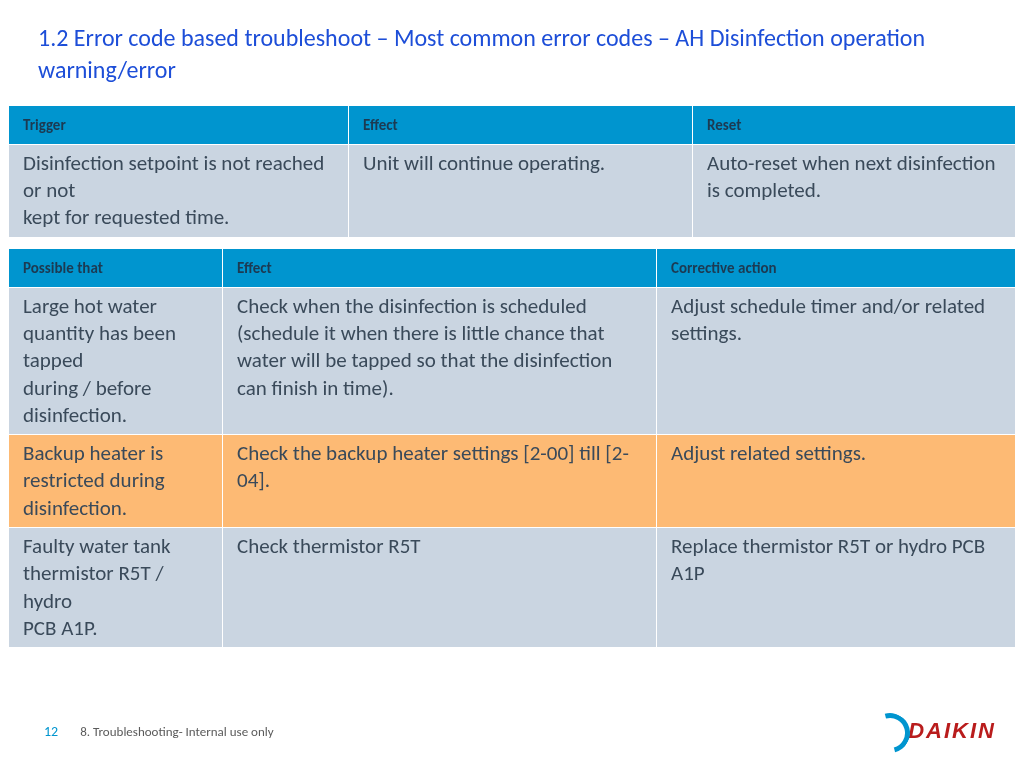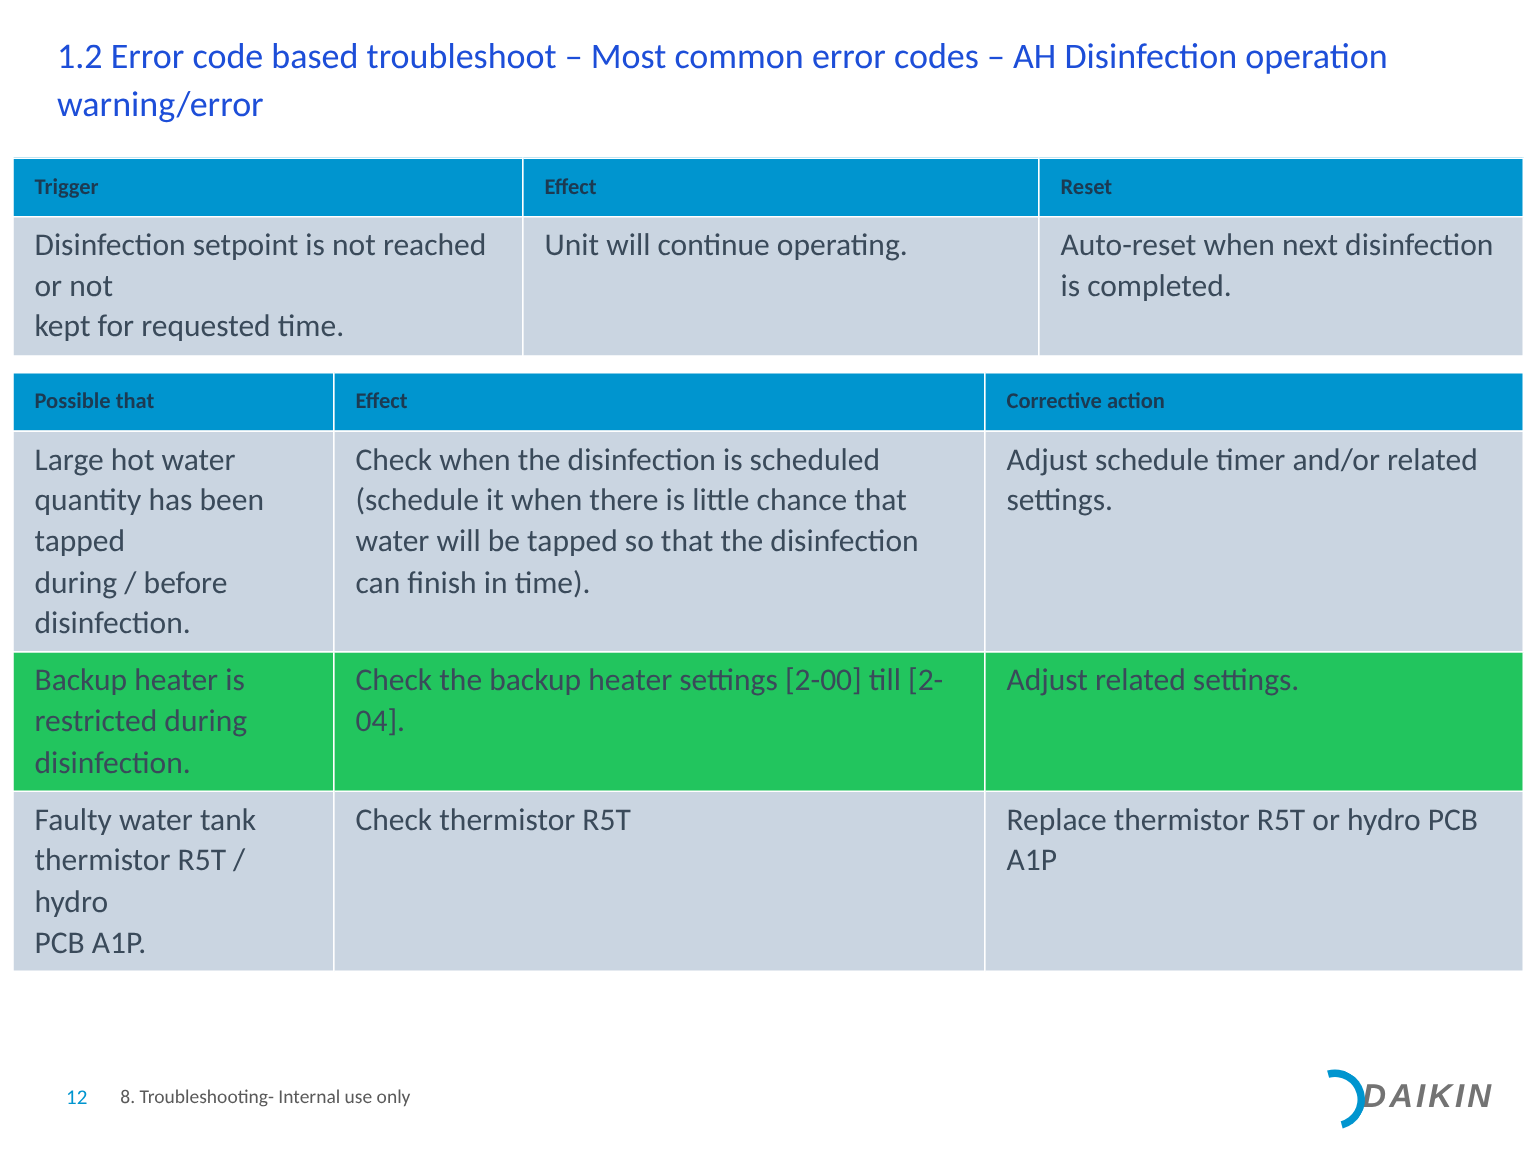--- a/index.html
+++ b/index.html
@@ -46,21 +46,21 @@
     border: 1px solid #ffffff;
     line-height: 1.3;
     white-space: pre-line;
   }
   .table1 th:nth-child(1), .table1 td:nth-child(1) { width: 340px; }
   .table1 th:nth-child(2), .table1 td:nth-child(2) { width: 344px; margin-left: 26px; }
   .table1 th:nth-child(3), .table1 td:nth-child(3) { width: auto; }
   .table2 th:nth-child(1), .table2 td:nth-child(1) { width: 214px; }
   .table2 th:nth-child(2), .table2 td:nth-child(2) { width: 434px; }
   .table2 th:nth-child(3), .table2 td:nth-child(3) { width: auto; }
-  .table2 tr:nth-child(3) td { background: #22c55e; }
+  .table2 tr:nth-child(3) td { background: #fdba74; }
   .footer {
     position: absolute;
     bottom: 24px;
     left: 0;
     width: 100%;
     display: flex;
     align-items: center;
     padding: 0 28px 0 44px;
     font-size: 13px;
     color: #5a5a5a;
@@ -75,21 +75,21 @@
     margin-left: auto;
     display: flex;
     align-items: center;
     gap: 4px;
   }
   .logo-text {
     font-family: Arial, sans-serif;
     font-weight: 900;
     font-size: 22px;
     letter-spacing: 2px;
-    color: #737373;
+    color: #b91c1c;
     font-style: italic;
   }
   .logo-swoosh {
     width: 34px;
     height: 24px;
     position: relative;
   }
   .logo-swoosh::before {
     content: "";
     position: absolute;

